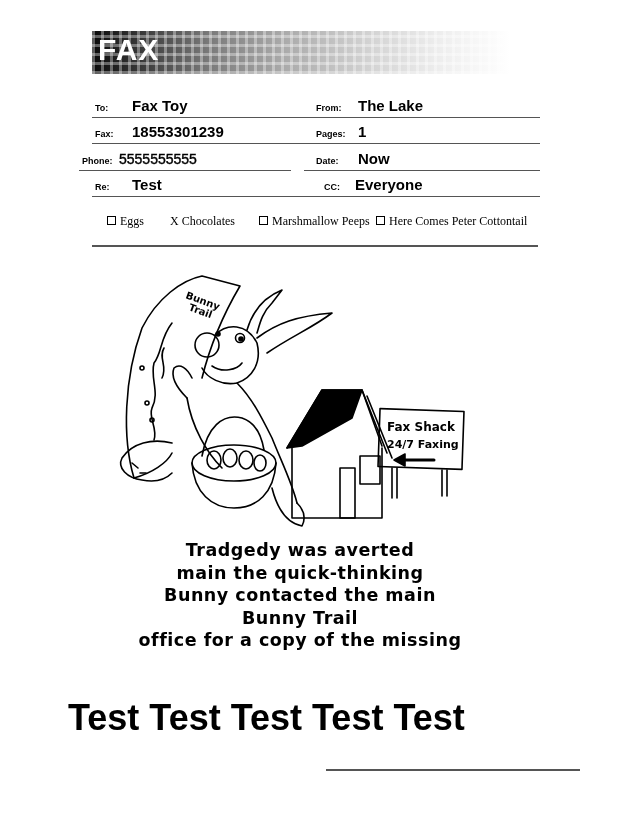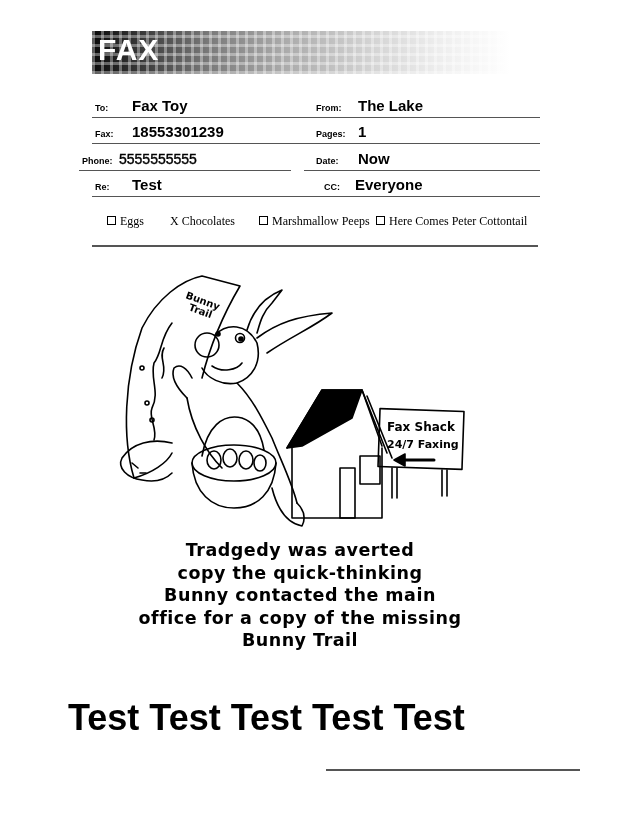--- a/index.html
+++ b/index.html
@@ -144,21 +144,21 @@
   <path d="M290,192 L322,192" stroke-width="3"></path>
   <path d="M282,192 L293,186 L293,198 Z" fill="#000"></path>
   <path d="M280,200 L280,230"></path>
     <path d="M285,200 L285,230"></path>
   <path d="M330,202 L330,228"></path>
     <path d="M335,202 L335,228"></path>
 </svg>
 
 <div class="caption">
   <div>Tradgedy was averted</div>
-  <div>copy the quick-thinking</div>
+  <div>main the quick-thinking</div>
   <div>Bunny contacted the main</div>
+  <div>Bunny Trail</div>
   <div>office for a copy of the missing</div>
-  <div>Bunny Trail</div>
 </div>
 
 <div class="big">Test Test Test Test Test</div>
 
 <div class="rule" style="left:326px; top:769px; width:254px;"></div>
 
 </body></html>

